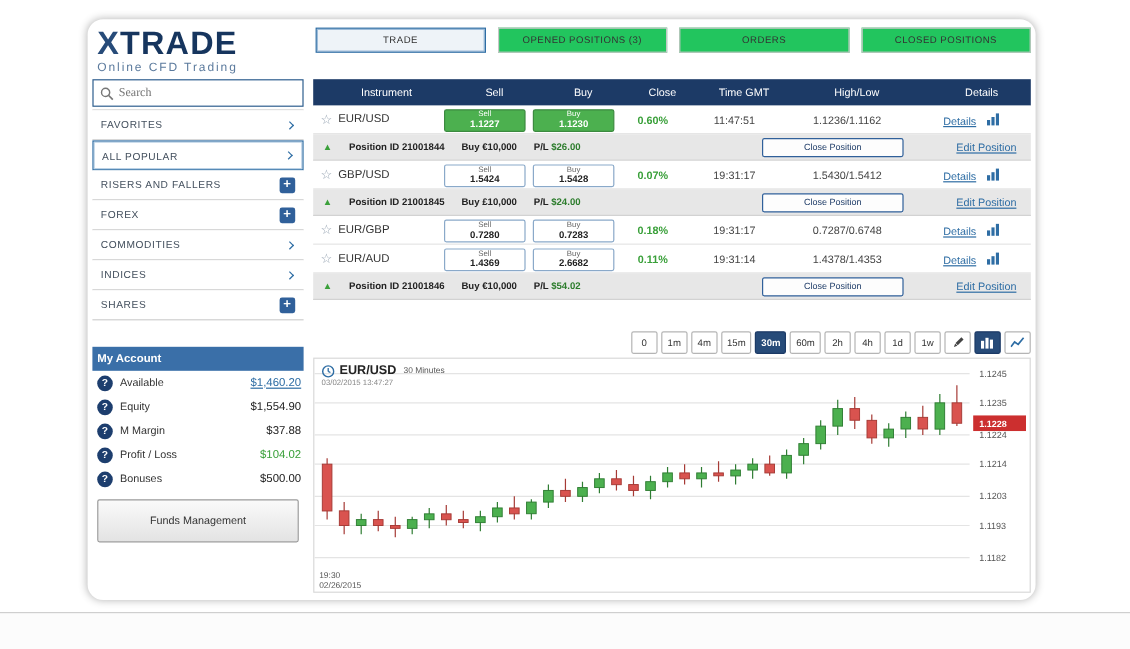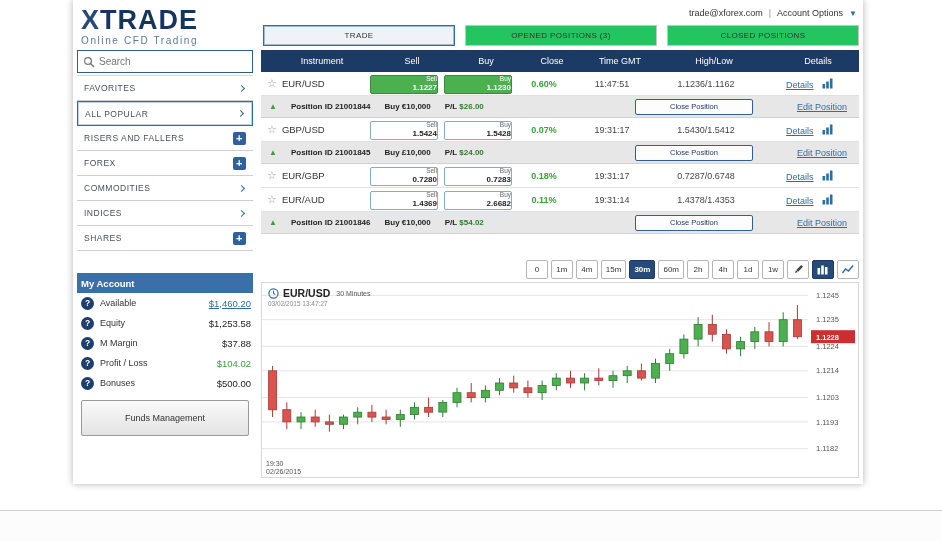--- a/index.html
+++ b/index.html
@@ -1,20 +1,20 @@
 <!DOCTYPE html>
 <html><head>
 <meta charset="utf-8">
 <style>
   * { margin:0; padding:0; box-sizing:border-box; }
   html,body { width:942px; height:541px; background:#ffffff; overflow:hidden;
     font-family:"Liberation Sans", sans-serif; }
   .page { position:relative; width:942px; height:541px; }
-  .app { position:absolute; left:73px; top:0; width:790px; background:#fff;
-    box-shadow:0 0 7px rgba(0,0,0,.30); padding:4px 4px 6px 4px; }
+  .app { position:absolute; left:73px; top:16px; width:790px; background:#fff;
+    box-shadow:0 0 7px rgba(0,0,0,.30); padding:4px 4px 6px 4px;border-radius:13px; }
 
   
   .topbar { display:flex; align-items:flex-start; }
   .logo-block { width:186px; padding:2px 0 0 4px; }
   .logo { font-size:27px; font-weight:bold; color:#16355e; letter-spacing:1px; line-height:28px; }
   .logo .logo-x { color:#274b79; font-style:normal; }
   .tagline { font-size:10px; color:#5b7a9d; letter-spacing:1.6px; margin-top:1px; }
   .top-right { flex:1; display:flex; flex-direction:column; }
   .acct-line { display:flex; justify-content:flex-end; align-items:center; gap:6px;
     font-size:9px; color:#333; height:18px; padding-right:2px; }
@@ -31,21 +31,21 @@
 
   
   .content { display:flex; margin-top:4px; align-items:flex-start; }
   .sidebar { width:182px; margin-right:8px; }
   .main { flex:1; }
 
   
   .searchbox { height:23px; border:1px solid #2e5e8e; background:#fff;
     display:flex; align-items:center; padding:0 5px; gap:4px; margin-bottom:2px; }
   .searchbox input { border:none; outline:none; flex:1; font-size:10px; color:#444;
-    font-family:Liberation Sans, sans-serif; background:transparent; }
+    font-family:Liberation Serif, serif; background:transparent; }
   .cat-list { border-top:1px solid #d7d7d7; }
   .cat-item { height:25px; border-bottom:1px solid #cfcfcf; display:flex; align-items:center;
     padding:0 7px; font-size:8.5px; color:#44505e; letter-spacing:.5px; cursor:pointer; background:#fff; }
   .cat-item.selected { border:1px solid #2e6da4; box-shadow:inset 0 0 0 1px #bcd2e6; }
   .cat-item .lbl { flex:1; }
   .chev { width:5px; height:5px; border-right:1.6px solid #2e6da4; border-top:1.6px solid #2e6da4;
     transform:rotate(45deg); margin-right:2px; }
   .plusbox { width:13px; height:13px; background:#30609a; color:#fff; border-radius:2px;
     font-size:11px; line-height:12px; text-align:center; font-weight:bold; }
 
@@ -67,21 +67,21 @@
   
   .thead, .qrow { display:grid; grid-template-columns:106px 74px 74px 58px 78px 110px 1fr; align-items:center; }
   .thead { background:#1c3a66; height:22px; color:#fff; font-size:9px; }
   .thead .th { text-align:center;padding-left:16px; }
   .qrow { height:24px; border-bottom:1px solid #e0e0e0; background:#fff; }
   .cell { text-align:center; font-size:9px; color:#444; }
   .cell.inst { text-align:left; display:flex; align-items:center; gap:5px; padding-left:6px;
     font-size:9.5px; color:#333; }
   .star { color:#9aa7b5; font-size:11px; cursor:pointer; }
   .trade-btn { width:68px; height:19px; display:inline-flex; flex-direction:column;
-    align-items:flex-end; justify-content:center; line-height:1; cursor:pointer; border-radius:2px;
+    align-items:center; justify-content:center; line-height:1; cursor:pointer; border-radius:2px;
     background:#fff; border:1px solid #8aa9c9; font-family:"Liberation Sans", sans-serif; }
   .trade-btn .tb-label { font-size:6.5px; color:#666; }
   .trade-btn .tb-val { font-size:8px; font-weight:bold; color:#222; margin-top:1px; }
   .green-btns .trade-btn { background:#4cb04f; border:1px solid #3c8a40; }
   .green-btns .trade-btn .tb-label, .green-btns .trade-btn .tb-val { color:#fff; }
   .cell.change { color:#3aa03a; font-weight:bold; }
   .details-link { color:#2e6da4; text-decoration:underline; font-size:9px; cursor:pointer; }
   .chart-mini { margin-left:6px; vertical-align:-1px; cursor:pointer; }
 
   .prow { height:22px; background:#e7e7e7; border-bottom:1px solid #d2d2d2;
@@ -121,32 +121,29 @@
 
 <div class="page">
   <div class="app">
 
     <div class="topbar">
       <div class="logo-block">
         <div class="logo"><span class="logo-x">X</span><span>TRADE</span></div>
         <div class="tagline">Online CFD Trading</div>
       </div>
       <div class="top-right">
-        <div class="acct-line">
-          <span class="email">trade@xforex.com</span>
-          <span class="sep">|</span>
-          <span class="acct-opt">Account Options</span>
-          <span class="caret">▼</span>
-        </div>
         <div class="tabs" id="tabs">
             <div class="tab active">
               <span>TRADE</span>
             </div>
             <div class="tab">
               <span>OPENED POSITIONS (3)</span>
+            </div>
+            <div class="tab">
+              <span>ORDERS</span>
             </div>
             <div class="tab">
               <span>CLOSED POSITIONS</span>
             </div>
           </div>
       </div>
     </div>
 
     <div class="content">
 
@@ -200,21 +197,21 @@
           <div class="acct-header">My Account</div>
           <div id="acct-rows">
               <div class="acct-row">
     <span class="qmark">?</span>
     <span class="acct-label">Available</span>
     <span class="acct-val val-link">$1,460.20</span>
   </div>
               <div class="acct-row">
     <span class="qmark">?</span>
     <span class="acct-label">Equity</span>
-    <span class="acct-val">$1,253.58</span>
+    <span class="acct-val">$1,554.90</span>
   </div>
               <div class="acct-row">
     <span class="qmark">?</span>
     <span class="acct-label">M Margin</span>
     <span class="acct-val">$37.88</span>
   </div>
               <div class="acct-row">
     <span class="qmark">?</span>
     <span class="acct-label">Profit / Loss</span>
     <span class="acct-val val-green">$104.02</span>

